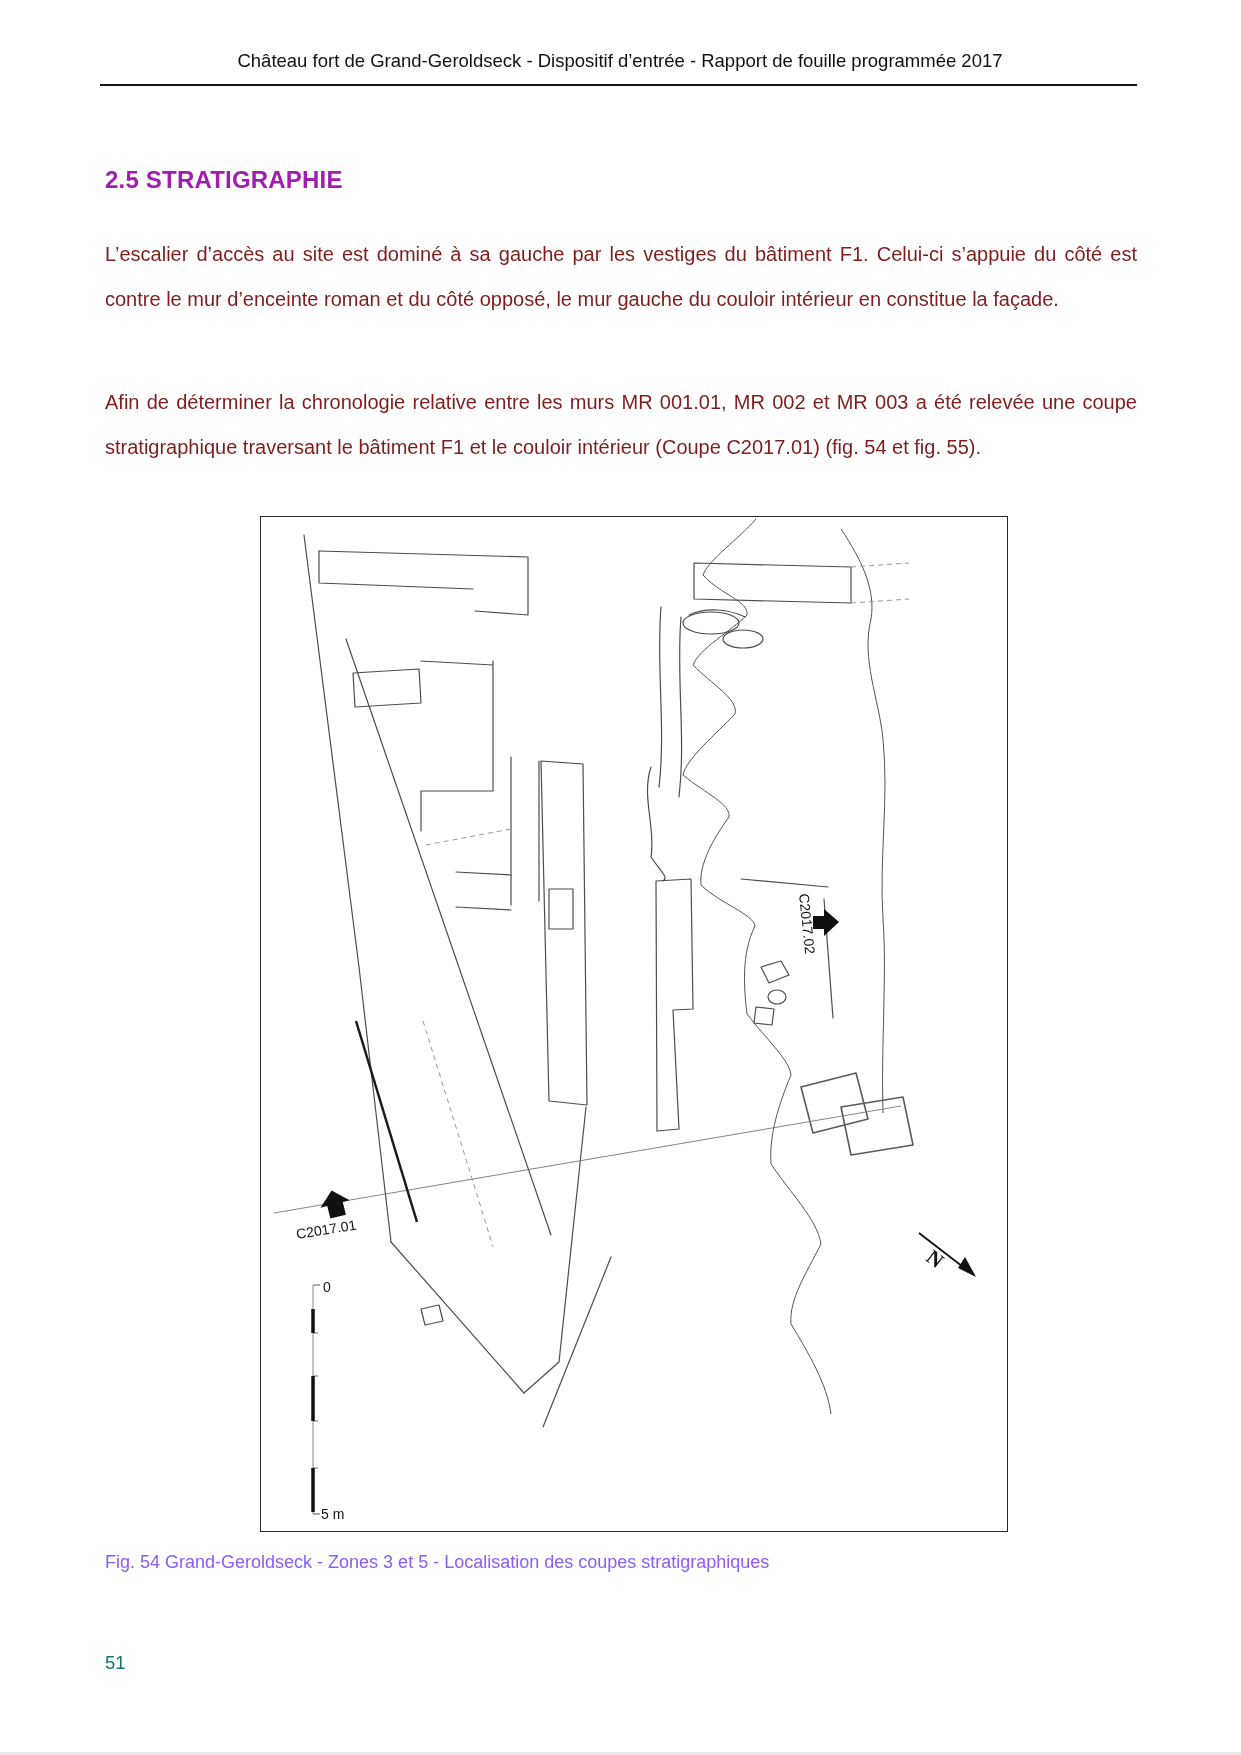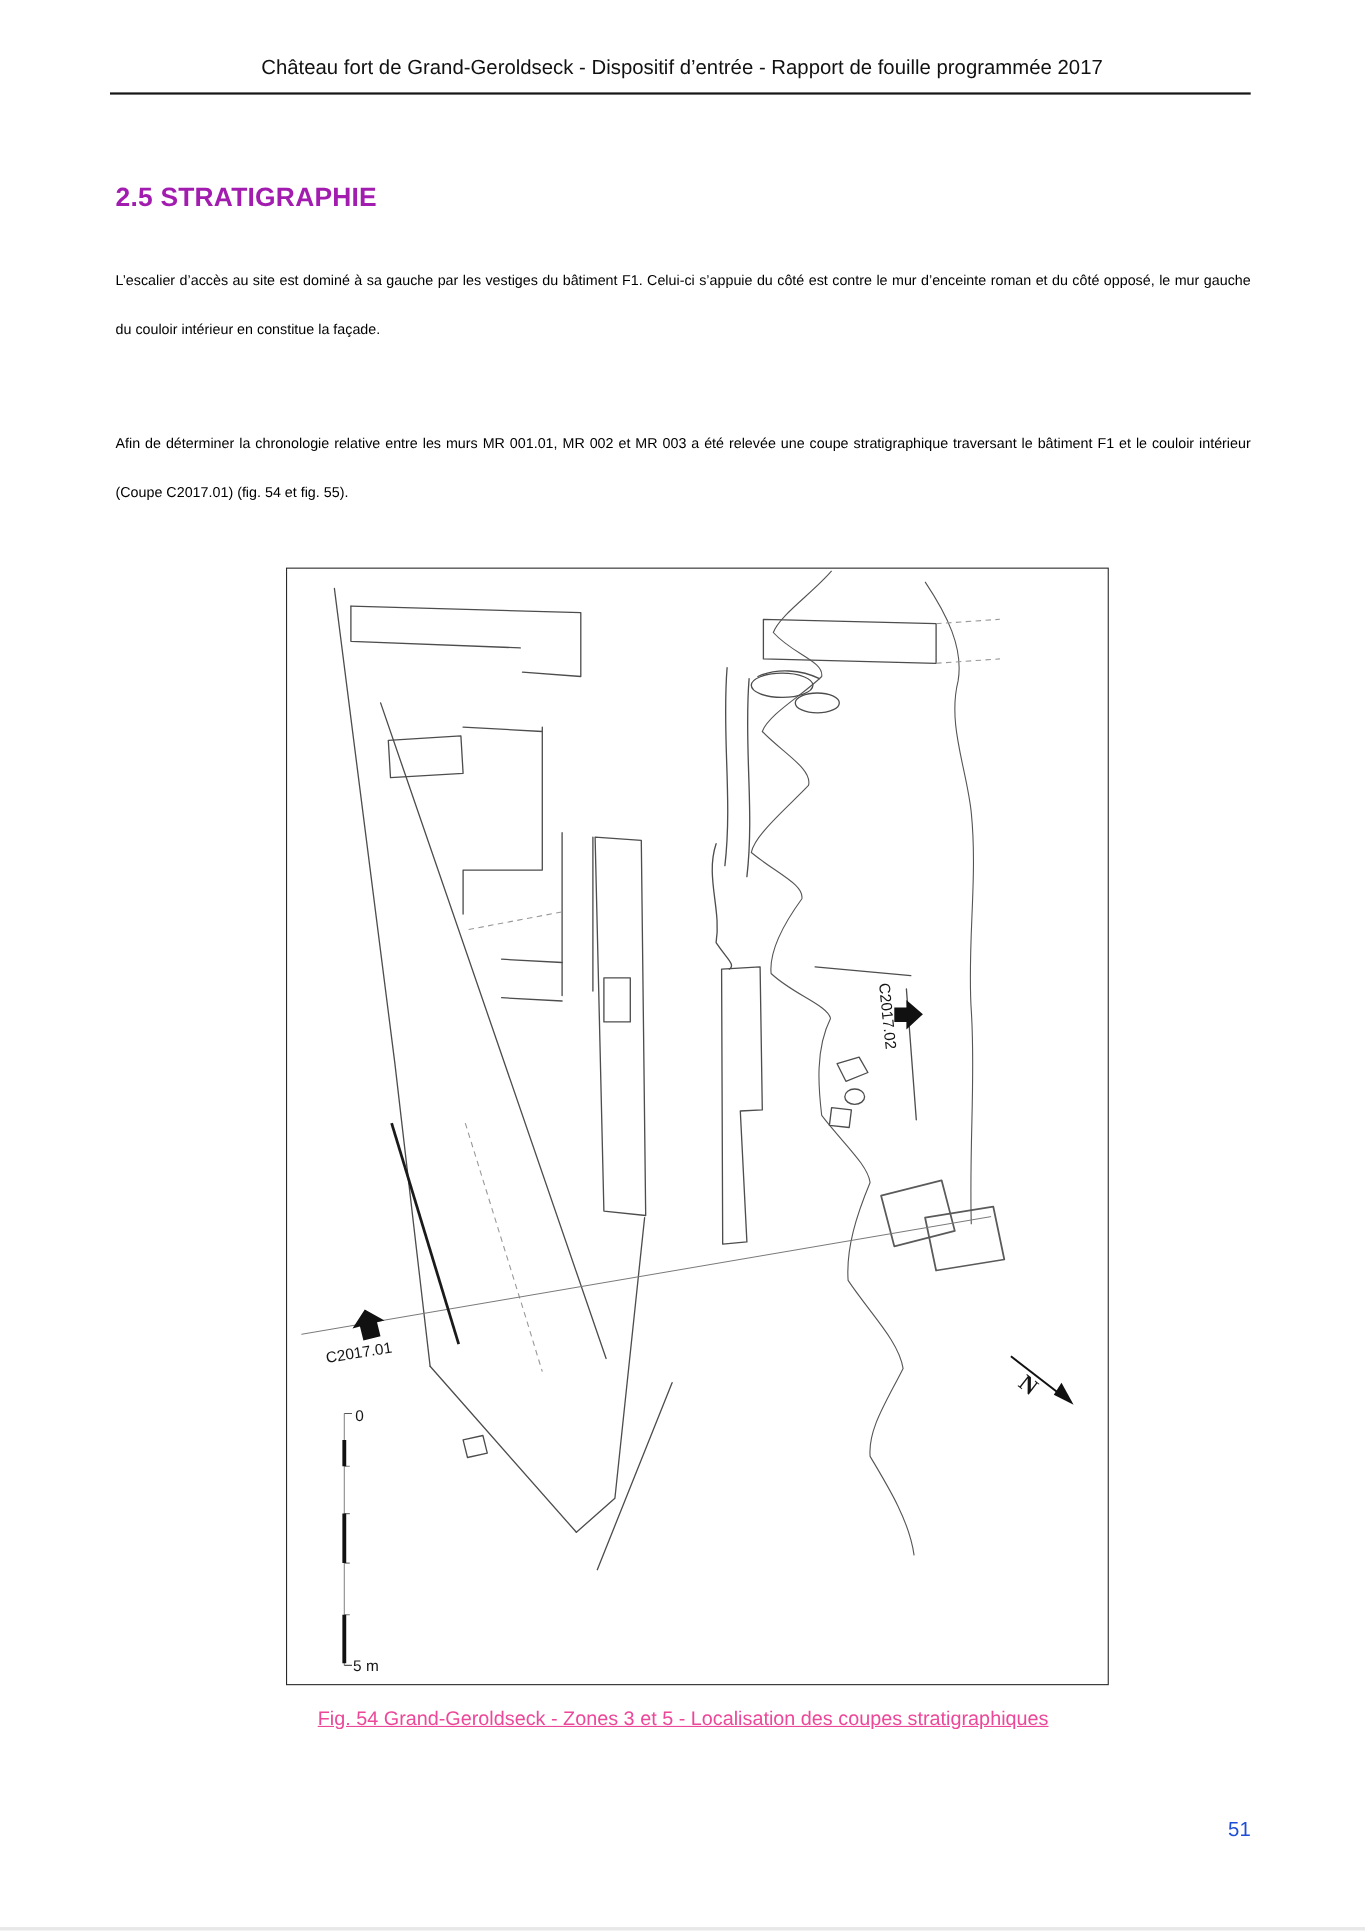--- a/index.html
+++ b/index.html
@@ -19,37 +19,37 @@
   .header-rule{
     position:absolute;top:84px;left:100px;width:1037px;height:2px;
     background:#151515;
   }
   .section-heading{
     position:absolute;top:166px;left:105px;
     font-size:24px;font-weight:bold;letter-spacing:.2px;color:#a21caf;
   }
   .body-para{
     position:absolute;left:105px;width:1032px;
-    font-size:13px;line-height:45px;
-    text-align:justify;color:#000000;
+    font-size:20px;line-height:45px;
+    text-align:justify;color:#7f1d1d;
   }
   .para-1{top:232px;}
   .para-2{top:380px;}
   .figure-frame{
     position:absolute;top:516px;left:260px;width:746px;height:1014px;
     border:1px solid #2a2a2a;background:#fff;
   }
   .figure-frame svg{display:block;width:746px;height:1014px;}
   .fig-caption{
     position:absolute;top:1552px;left:105px;width:1032px;
-    text-align:center;font-size:18px;color:#ec4899;text-decoration:underline;
+    text-align:left;font-size:18px;color:#8b5cf6;
   }
   .page-number{
     position:absolute;top:1652px;left:105px;width:1032px;
-    text-align:right;font-size:18.5px;color:#1d4ed8;
+    text-align:left;font-size:18.5px;color:#0f766e;
   }
   svg text{font-family:"Liberation Sans", sans-serif;fill:#151515;}
   svg .north-n{font-family:"Liberation Serif", serif;font-weight:bold;}
 </style>
 </head>
 <body>
 
 <div class="page">
 
   <div class="header-text">Château fort de Grand-Geroldseck - Dispositif d’entrée - Rapport de fouille programmée 2017</div>

